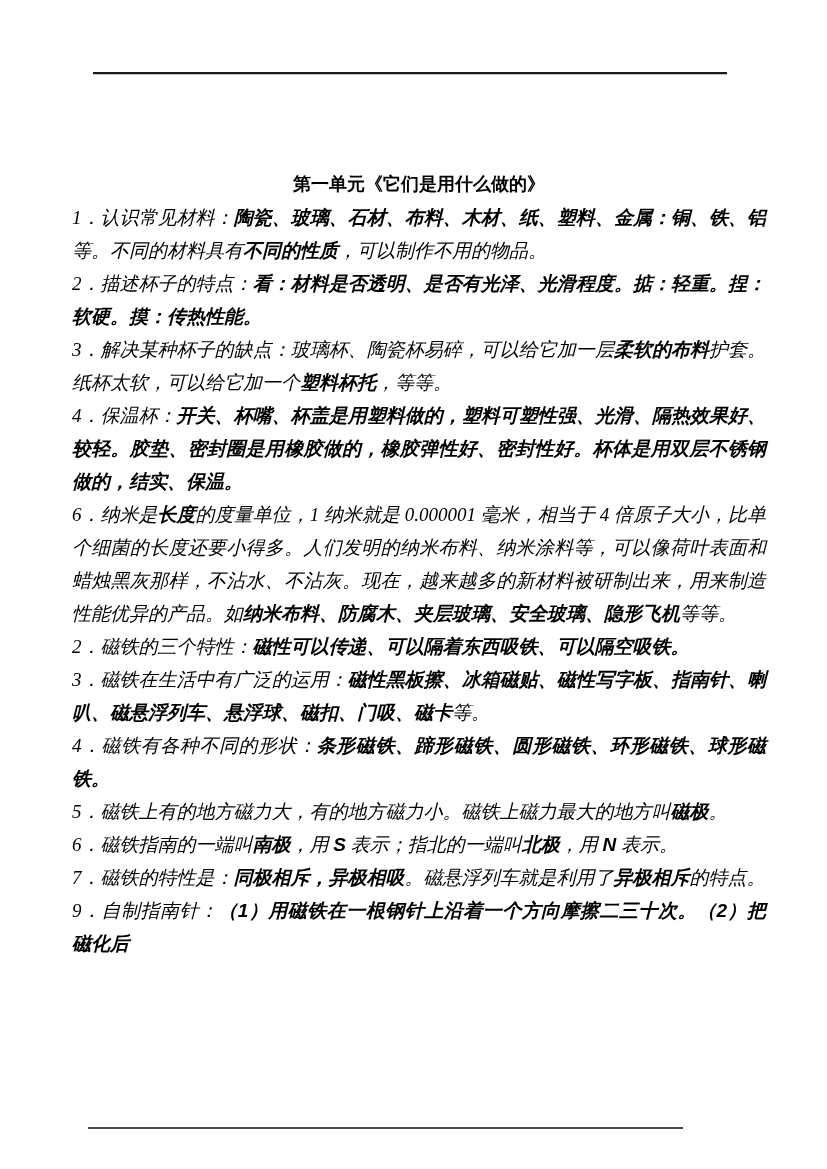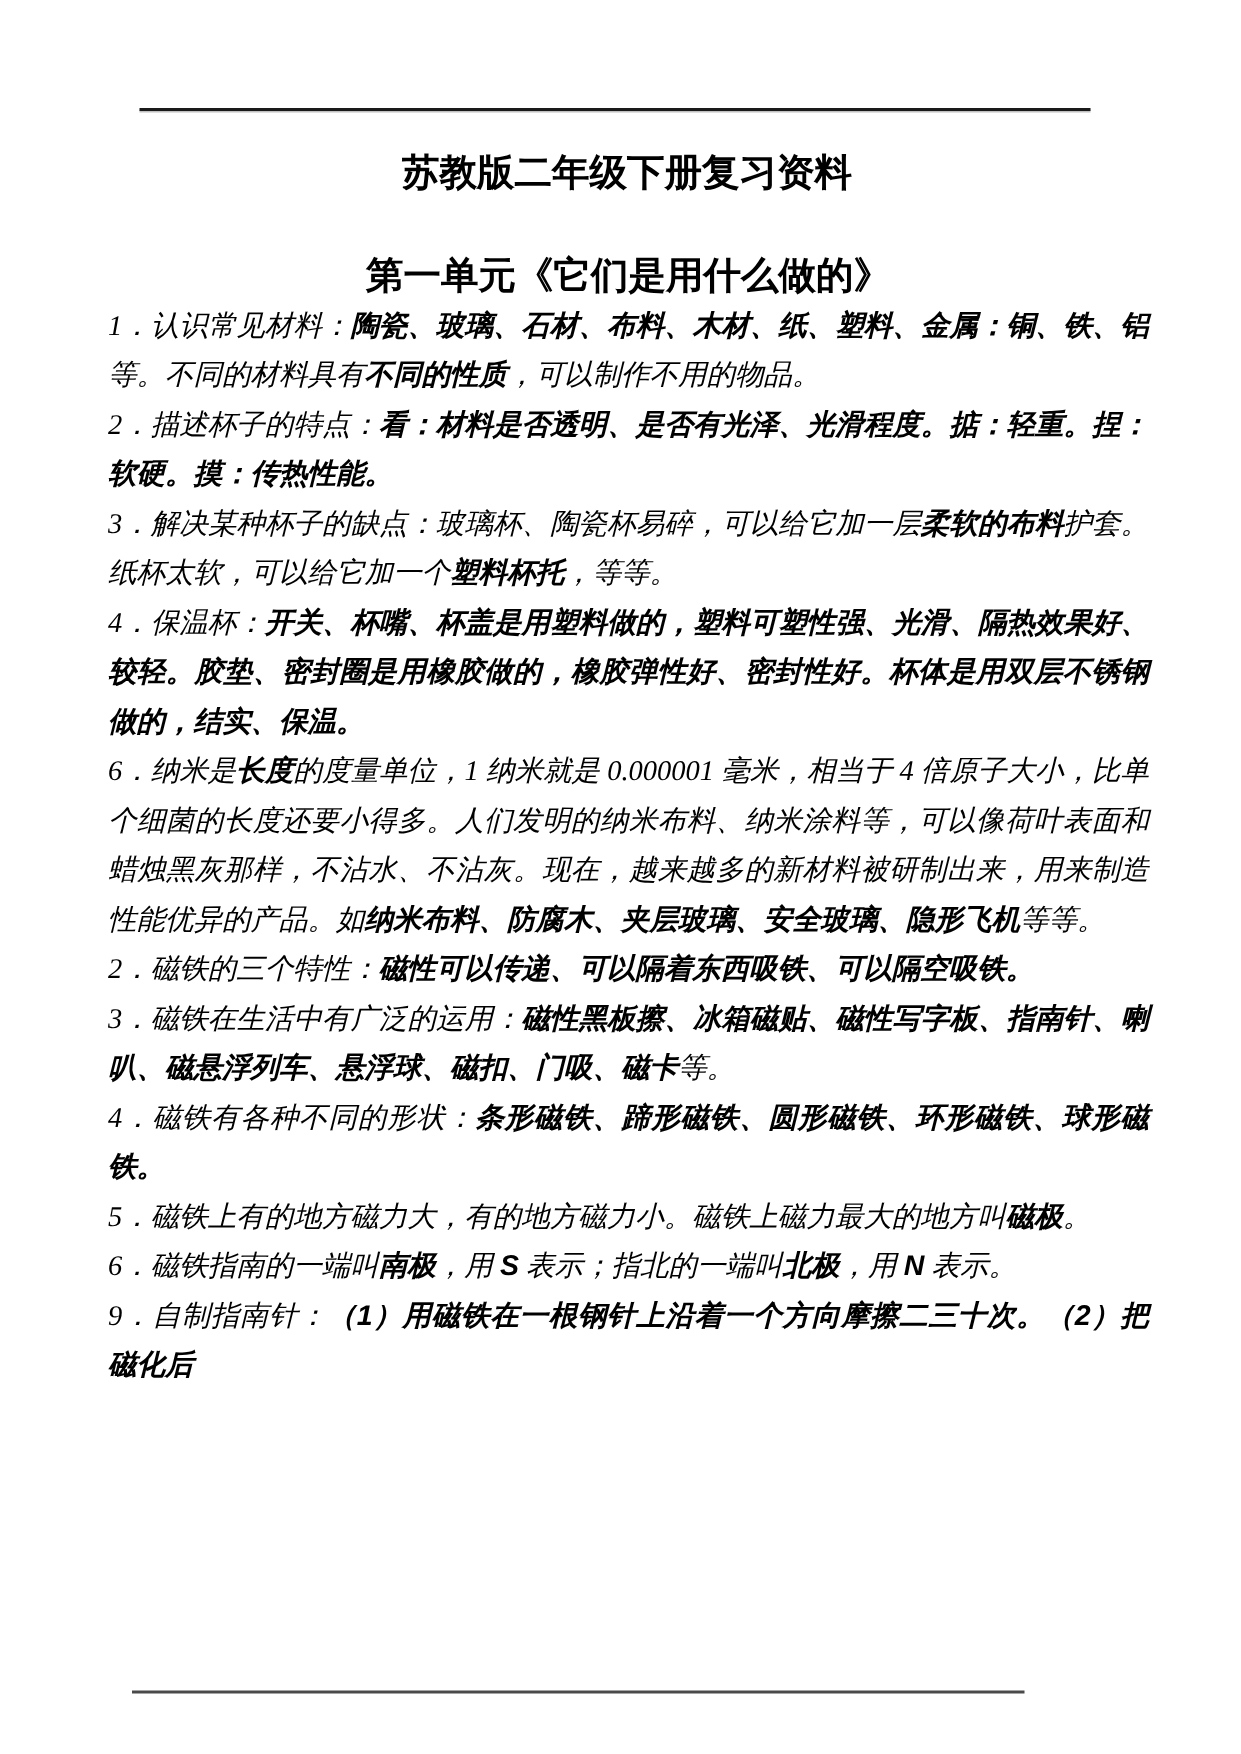--- a/index.html
+++ b/index.html
@@ -37,49 +37,49 @@
     position: absolute;
     left: 72px; top: 168px; width: 694px;
     font-size: 19px;
     line-height: 33px;
     text-align: justify;
   }
   .heading {
     text-align: center;
     font-family: "Liberation Sans", "DejaVu Sans", sans-serif;
     font-weight: bold;
-    font-size: 25px;
+    font-size: 18px;
     line-height: 33px;
     margin: 0;
   }
   .para {
     margin: 0;
     text-align: justify;
     font-style: italic;
   }
   .run { font-weight: normal; }
   .run-b {
     font-weight: bold;
     font-family: "Liberation Sans", "DejaVu Sans", sans-serif;
   }
 </style>
 </head>
 <body>
 
 <div class="page" style="background: rgb(255, 255, 255); color: rgb(0, 0, 0);">
   <div class="rule rule-top" style="background: rgb(26, 26, 26);"></div>
-  <div class="doc-title">苏教版二年级下册复习资料</div>
   <div class="doc-body">
       <div class="heading">第一单元《它们是用什么做的》</div>
       <p class="para"><span class="run">1．认识常见材料：</span><span class="run run-b">陶瓷、玻璃、石材、布料、木材、纸、塑料、金属：铜、铁、铝</span><span class="run">等。不同的材料具有</span><span class="run run-b">不同的性质</span><span class="run">，可以制作不用的物品。</span></p>
       <p class="para"><span class="run">2．描述杯子的特点：</span><span class="run run-b">看：材料是否透明、是否有光泽、光滑程度。掂：轻重。捏：软硬。摸：传热性能。</span></p>
       <p class="para"><span class="run">3．解决某种杯子的缺点：玻璃杯、陶瓷杯易碎，可以给它加一层</span><span class="run run-b">柔软的布料</span><span class="run">护套。纸杯太软，可以给它加一个</span><span class="run run-b">塑料杯托</span><span class="run">，等等。</span></p>
       <p class="para"><span class="run">4．保温杯：</span><span class="run run-b">开关、杯嘴、杯盖是用塑料做的，塑料可塑性强、光滑、隔热效果好、较轻。胶垫、密封圈是用橡胶做的，橡胶弹性好、密封性好。杯体是用双层不锈钢做的，结实、保温。</span></p>
       <p class="para"><span class="run">6．纳米是</span><span class="run run-b">长度</span><span class="run">的度量单位，1 纳米就是 0.000001 毫米，相当于 4 倍原子大小，比单个细菌的长度还要小得多。人们发明的纳米布料、纳米涂料等，可以像荷叶表面和蜡烛黑灰那样，不沾水、不沾灰。现在，越来越多的新材料被研制出来，用来制造性能优异的产品。如</span><span class="run run-b">纳米布料、防腐木、夹层玻璃、安全玻璃、隐形飞机</span><span class="run">等等。</span></p>
       <p class="para"><span class="run">2．磁铁的三个特性：</span><span class="run run-b">磁性可以传递、可以隔着东西吸铁、可以隔空吸铁。</span></p>
       <p class="para"><span class="run">3．磁铁在生活中有广泛的运用：</span><span class="run run-b">磁性黑板擦、冰箱磁贴、磁性写字板、指南针、喇叭、磁悬浮列车、悬浮球、磁扣、门吸、磁卡</span><span class="run">等。</span></p>
       <p class="para"><span class="run">4．磁铁有各种不同的形状：</span><span class="run run-b">条形磁铁、蹄形磁铁、圆形磁铁、环形磁铁、球形磁铁。</span></p>
       <p class="para"><span class="run">5．磁铁上有的地方磁力大，有的地方磁力小。磁铁上磁力最大的地方叫</span><span class="run run-b">磁极</span><span class="run">。</span></p>
       <p class="para"><span class="run">6．磁铁指南的一端叫</span><span class="run run-b">南极</span><span class="run">，用 </span><span class="run run-b">S</span><span class="run"> 表示；指北的一端叫</span><span class="run run-b">北极</span><span class="run">，用 </span><span class="run run-b">N</span><span class="run"> 表示。</span></p>
+      <p class="para"><span class="run">7．磁铁的特性是：</span><span class="run run-b">同极相斥，异极相吸</span><span class="run">。磁悬浮列车就是利用了</span><span class="run run-b">异极相斥</span><span class="run">的特点。</span></p>
       <p class="para"><span class="run">9．自制指南针：</span><span class="run run-b">（1）用磁铁在一根钢针上沿着一个方向摩擦二三十次。（2）把磁化后</span></p>
     </div>
   <div class="rule rule-bottom" style="background: rgb(74, 74, 74);"></div>
 </div>
 
 </body></html>

